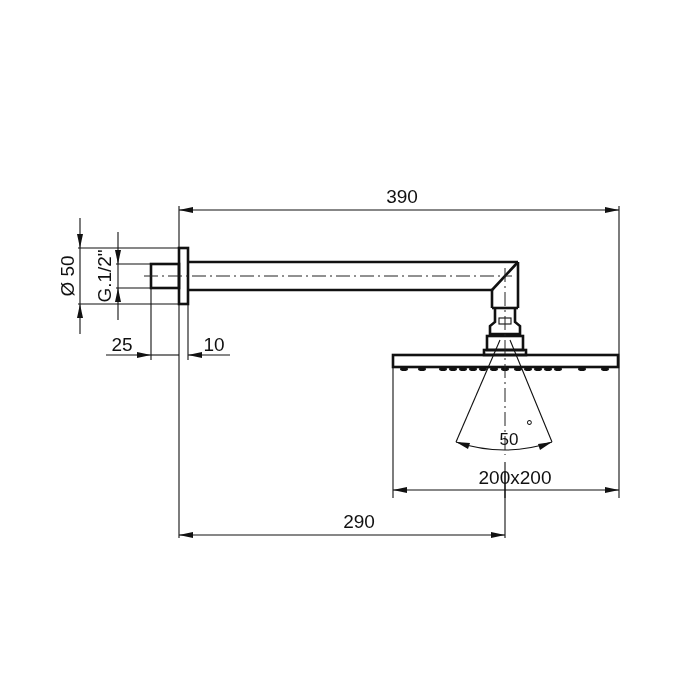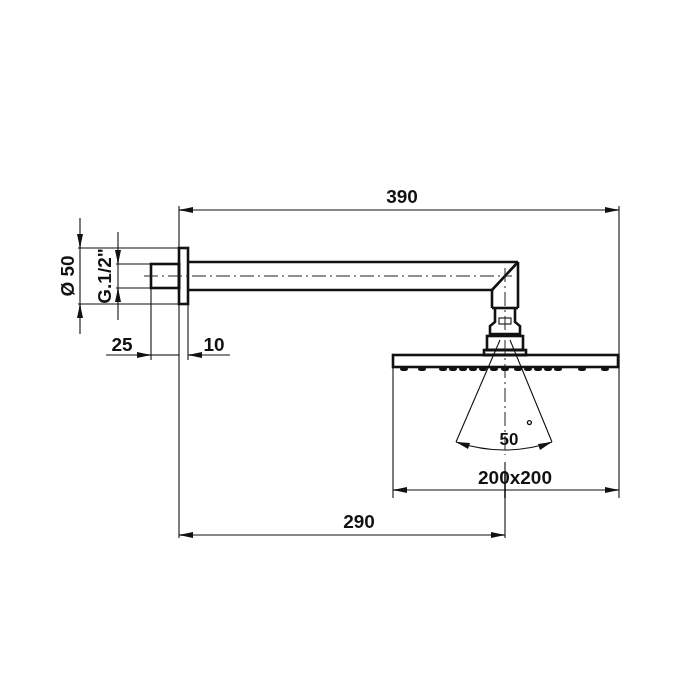--- a/index.html
+++ b/index.html
@@ -1,17 +1,17 @@
 <!DOCTYPE html>
 <html><head>
   <meta charset="utf-8">
   <style>
     html, body { margin: 0; padding: 0; background: #ffffff; }
     body { width: 700px; height: 700px; overflow: hidden; }
-    .drawing { position: absolute; left: 0; top: 0; width: 700px; height: 700px; font-weight: bold; }
+    .drawing { position: absolute; left: 0; top: 0; width: 700px; height: 700px; }
     svg { display: block; }
     .thick { stroke: #111; stroke-width: 2.6; fill: none; }
     .thin { stroke: #111; stroke-width: 1.1; fill: none; }
     .center { stroke: #222; stroke-width: 1; fill: none; stroke-dasharray: 14 4 2 4; }
     .dimtxt { font-family: "Liberation Sans", sans-serif; font-size: 19px; fill: #111; }
     .dimtxt-sm { font-family: "Liberation Sans", sans-serif; font-size: 17px; fill: #111; }
     .arrow { fill: #111; stroke: none; }
   </style>
 </head>
 <body>

